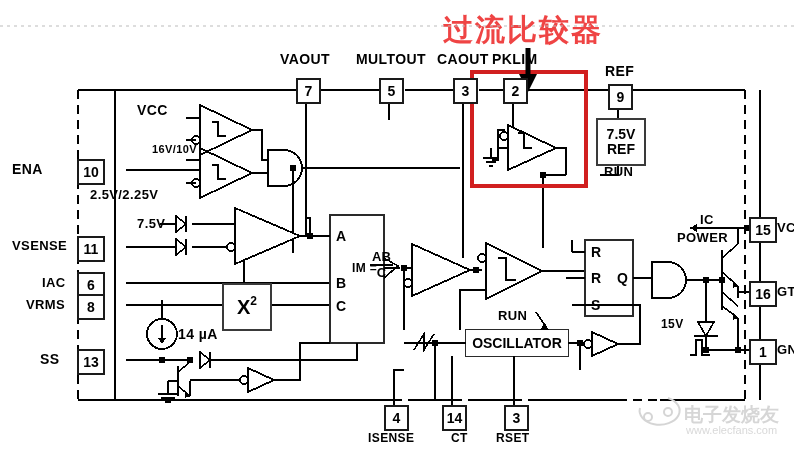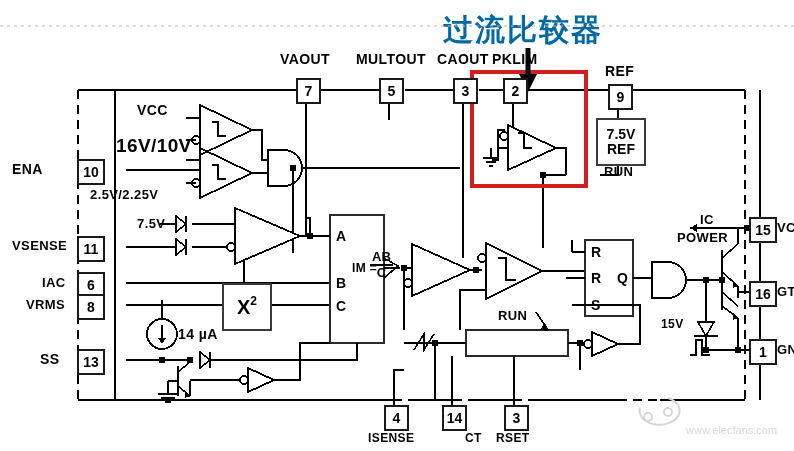--- a/index.html
+++ b/index.html
@@ -12,21 +12,21 @@
   svg.layer{position:absolute;left:0;top:0;width:794px;height:451px;}
   .lbl{position:absolute;font-weight:bold;color:#000;letter-spacing:.4px;
        white-space:nowrap;line-height:1;}
   .pinbox{position:absolute;border:2px solid #1a1a1a;background:#fff;
        font-weight:bold;text-align:center;color:#000;line-height:1;
        display:flex;align-items:center;justify-content:center;}
   .blkbox{position:absolute;border:2px solid #3a3a3a;background:#fff;
        font-weight:bold;text-align:center;color:#000;
        display:flex;flex-direction:column;align-items:center;justify-content:center;
        line-height:1.05;}
-  .title-cn{position:absolute;color:#0369a1;font-weight:bold;
+  .title-cn{position:absolute;color:#ef4444;font-weight:bold;
        font-family:"DejaVu Sans",sans-serif;letter-spacing:2px;}
   .redbox{position:absolute;border:4px solid #d11f1f;background:transparent;}
   .wm{position:absolute;color:#c9c9c9;font-weight:bold;opacity:.75;}
   .wm2{position:absolute;color:#cfcfcf;opacity:.8;text-align:center;}
   .sub{font-size:9px;}
 </style>
 </head>
 <body>
 
 <div id="stage">
@@ -309,39 +309,42 @@
   <div class="lbl" style="left:26px;top:298px;font-size:13px;">VRMS</div>
   <div class="pinbox" style="left:77px;top:294px;width:24px;height:22px;font-size:14px;">8</div>
 
   <div class="lbl" style="left:40px;top:352px;font-size:14px;">SS</div>
   <div class="pinbox" style="left:77px;top:349px;width:24px;height:22px;font-size:14px;">13</div>
 
   <div class="pinbox" style="left:384px;top:405px;width:21px;height:22px;font-size:14px;">4</div>
   <div class="lbl" style="left:368px;top:432px;font-size:12px;">ISENSE</div>
 
   <div class="pinbox" style="left:442px;top:405px;width:21px;height:22px;font-size:14px;">14</div>
-  <div class="lbl" style="left:465px;top:432px;font-size:12px;">CT</div>
+  <div class="lbl" style="left:451px;top:432px;font-size:12px;">CT</div>
 
   <div class="pinbox" style="left:504px;top:405px;width:21px;height:22px;font-size:14px;">3</div>
   <div class="lbl" style="left:496px;top:432px;font-size:12px;">RSET</div>
 
   <div class="pinbox" style="left:749px;top:217px;width:24px;height:22px;font-size:14px;">15</div>
   <div class="lbl" style="left:777px;top:221px;font-size:13px;">VCC</div>
 
   <div class="pinbox" style="left:749px;top:281px;width:24px;height:22px;font-size:14px;">16</div>
   <div class="lbl" style="left:777px;top:285px;font-size:13px;">GTI</div>
 
   <div class="pinbox" style="left:749px;top:339px;width:24px;height:22px;font-size:14px;">1</div>
   <div class="lbl" style="left:777px;top:343px;font-size:13px;">GND</div>
 
   <div class="blkbox" style="left:596px;top:118px;width:46px;height:44px;font-size:14px;">
     <span>7.5V</span>
     <span>REF</span>
   </div>
 
+  <div class="blkbox" style="left:466px;top:330px;width:102px;height:26px;font-size:14px;border:none;">
+    <span>OSCILLATOR</span>
+  </div>
 
   <div class="lbl" style="left:336px;top:229px;font-size:14px;">A</div>
   <div class="lbl" style="left:336px;top:276px;font-size:14px;">B</div>
   <div class="lbl" style="left:336px;top:299px;font-size:14px;">C</div>
   <div class="lbl" style="left:352px;top:262px;font-size:12px;">IM =</div>
   <div style="position:absolute;left:370px;top:250px;text-align:center;font-weight:bold;font-size:13px;line-height:1.05;">
     <div style="border-bottom:2px solid #000;padding:0 2px;">AB</div>
     <div>C</div>
   </div>
 
@@ -349,32 +352,33 @@
     <span>X</span>
       <span class="sub" style="vertical-align:super;font-size:12px;position:relative;top:-6px;">2</span>
   </div>
 
   <div class="lbl" style="left:591px;top:245px;font-size:14px;">R</div>
   <div class="lbl" style="left:591px;top:271px;font-size:14px;">R</div>
   <div class="lbl" style="left:591px;top:298px;font-size:14px;">S</div>
   <div class="lbl" style="left:617px;top:271px;font-size:14px;">Q</div>
 
   <div class="lbl" style="left:137px;top:103px;font-size:14px;">VCC</div>
-  <div class="lbl" style="left:116px;top:136px;font-size:19px;">16V/10V</div>
+  <div class="lbl" style="left:116px;top:144px;font-size:11px;padding-left:36px;">16V/10V</div>
   <div class="lbl" style="left:90px;top:188px;font-size:13px;">2.5V/2.25V</div>
   <div class="lbl" style="left:137px;top:217px;font-size:13px;">7.5V</div>
   <div class="lbl" style="left:178px;top:327px;font-size:14px;">14 µA</div>
   <div class="lbl" style="left:604px;top:165px;font-size:13px;">RUN</div>
   <div class="lbl" style="left:498px;top:309px;font-size:13px;">RUN</div>
   <div class="lbl" style="left:700px;top:213px;font-size:13px;">IC</div>
   <div class="lbl" style="left:677px;top:231px;font-size:13px;text-align:right;">POWER</div>
   <div class="lbl" style="left:661px;top:318px;font-size:12px;">15V</div>
 
   <svg class="layer" viewBox="0 0 794 451">
     <g stroke="#d5d5d5" stroke-width="2" fill="none">
       <path d="M640 408 a20 14 0 1 0 28 -10"></path>
       <circle cx="648" cy="417" r="4"></circle>
       <circle cx="668" cy="412" r="4"></circle>
     </g>
   </svg>
+  <div class="wm" style="left:684px;top:402px;font-size:19px;font-family:'DejaVu Sans',sans-serif;">电子发烧友</div>
   <div class="wm2" style="left:686px;top:424px;font-size:11px;">www.elecfans.com</div>
 
 </div>
 
 </body></html>

